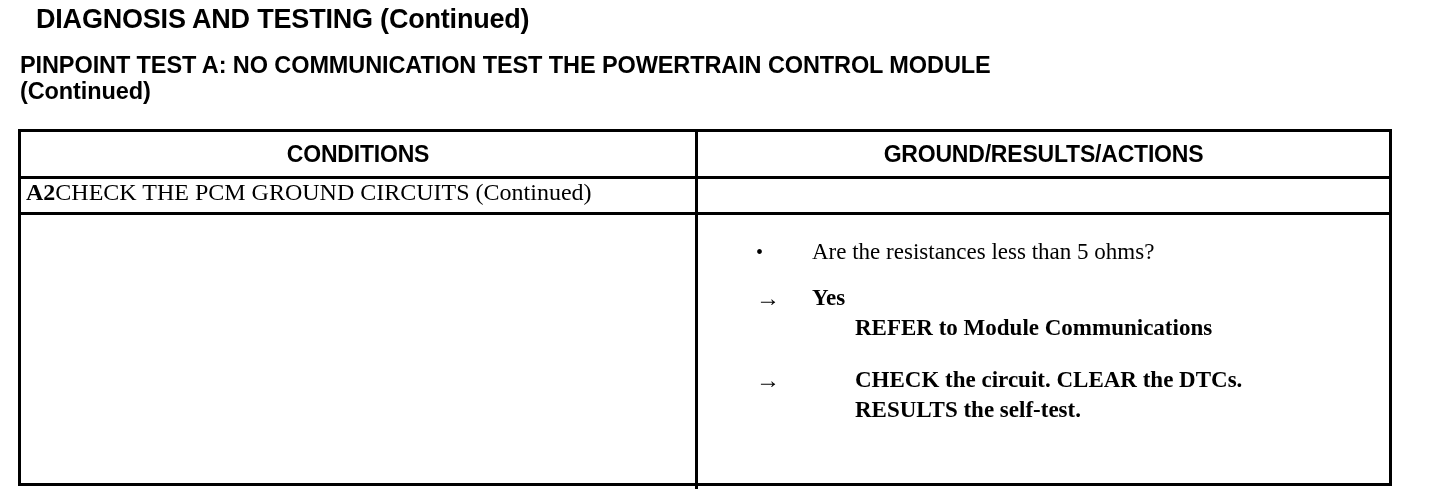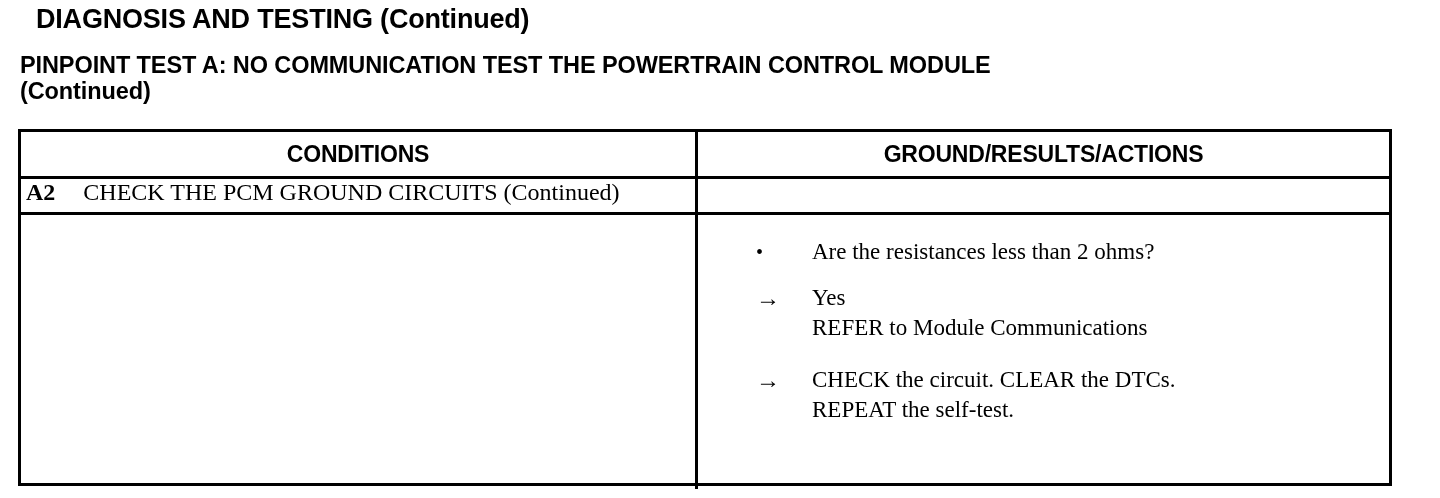--- a/index.html
+++ b/index.html
@@ -124,21 +124,20 @@
     font-weight: bold;
     font-size: 24px;
     line-height: 26px;
     white-space: nowrap;
   }
   .step-title {
     font-family: "Liberation Serif", "DejaVu Serif", serif;
     font-weight: normal;
     font-size: 24px;
     line-height: 26px;
-    margin-left: 28px;
     white-space: nowrap;
   }
   .step-divider {
     position: absolute;
     left: 674px;
     top: 0;
     bottom: 0;
     width: 3px;
     background: #000000;
   }
@@ -170,26 +169,27 @@
   .marker.arrow {
     font-size: 24px;
     line-height: 30px;
   }
   .detail-text {
     font-family: "Liberation Serif", "DejaVu Serif", serif;
     font-size: 23px;
     line-height: 30px;
   }
   .detail-text .answer {
-    font-weight: normal;
+    font-weight: bold;
     display: block;
   }
   .detail-text .action {
     display: block;
-    font-weight: normal;
+    font-weight: bold;
+    margin-left: 43px;
   }
 
   .gap-1 { height: 16px; }
   .gap-2 { height: 22px; }
 </style>
 </head>
 <body>
 
 <div class="page">
 
@@ -222,40 +222,40 @@
 
     <div class="row row-body">
       <div class="cell-left">
         <span></span>
       </div>
       <div class="cell-right">
         <div class="details">
 
           <div class="detail-line">
             <span class="marker bullet">•</span>
-            <span class="detail-text">Are the resistances less than 2 ohms?</span>
+            <span class="detail-text">Are the resistances less than 5 ohms?</span>
           </div>
 
           <div class="gap-1"></div>
 
           <div class="detail-line">
             <span class="marker arrow">→</span>
             <span class="detail-text">
               <span class="answer">Yes</span>
               <span class="action">REFER to Module Communications</span>
             </span>
           </div>
 
           <div class="gap-2"></div>
 
           <div class="detail-line">
             <span class="marker arrow">→</span>
             <span class="detail-text">
               <span class="action">CHECK the circuit. CLEAR the DTCs.</span>
-              <span class="action">REPEAT the self-test.</span>
+              <span class="action">RESULTS the self-test.</span>
             </span>
           </div>
 
         </div>
       </div>
     </div>
 
   </div>
 </div>
 

